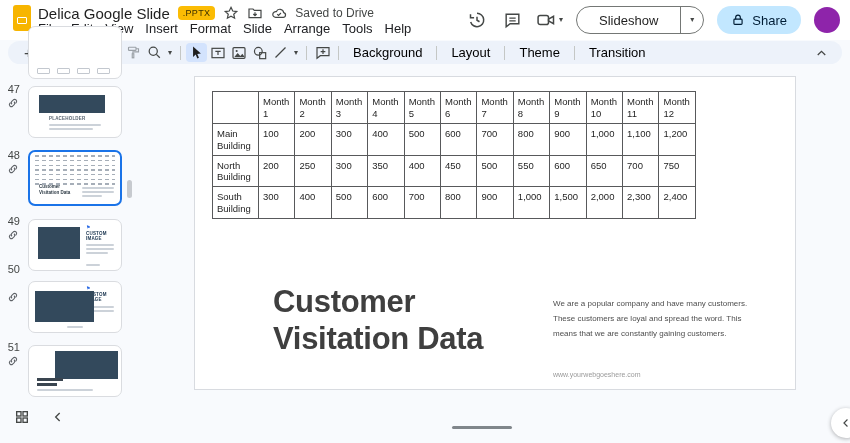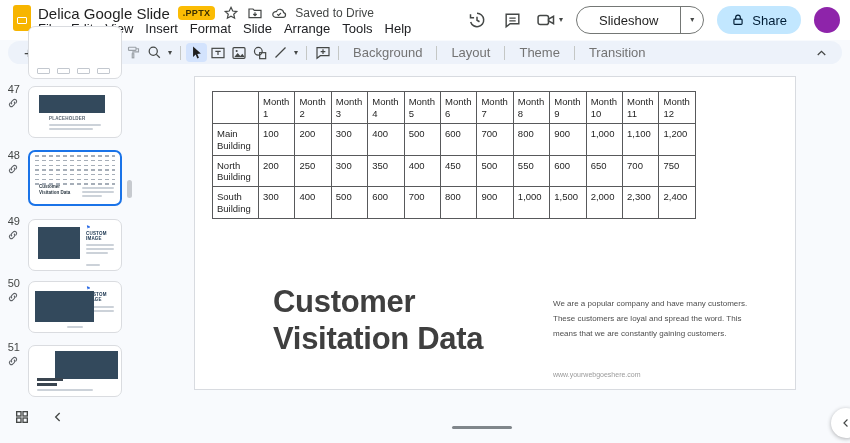--- a/index.html
+++ b/index.html
@@ -14,21 +14,21 @@
     position:relative; overflow:hidden; color:#1f1f1f;
   }
   svg{display:block;}
   
   .topbar{position:absolute;top:0;left:0;right:0;height:40px;background:#fff;}
   .logo{position:absolute;left:13px;top:5px;width:18px;height:26px;background:#f7b500;
         border-radius:3px;display:flex;align-items:center;justify-content:center;}
   .logo .slide-rect{width:10px;height:7px;border:1.6px solid #fff;border-radius:1px;margin-top:4px;}
   .title-row{position:absolute;left:38px;top:4px;display:flex;align-items:center;gap:8px;height:18px;}
   .doc-title{font-size:15px;color:#1f1f1f;}
-  .badge{background:var(--badge-bg);color:#3c3000;font-size:9px;font-weight:bold;
+  .badge{background:var(--badge-bg);color:#3c3000;font-size:9px;font-weight:normal;
          padding:2px 5px;border-radius:4px;letter-spacing:.3px;}
   .tb-ic{width:16px;height:16px;color:var(--icon);}
   .saved{font-size:12px;color:var(--icon);}
   .menubar{position:absolute;left:32px;top:20px;display:flex;height:17px;align-items:center;}
   .menubar span{font-size:13px;color:#202124;padding:0 6px;border-radius:4px;cursor:default;}
   .top-right{position:absolute;right:10px;top:4px;height:32px;display:flex;align-items:center;gap:13px;}
   .hdr-btn{width:22px;height:22px;display:flex;align-items:center;justify-content:center;color:var(--icon);}
   .cam-group{display:flex;align-items:center;gap:3px;color:var(--icon);}
   .caret{font-size:8px;color:var(--icon);line-height:1;}
   .slideshow-btn{display:flex;align-items:stretch;height:28px;border:1px solid #747775;
@@ -40,21 +40,21 @@
   .share-btn span{font-size:13px;font-weight:500;}
   .avatar{width:26px;height:26px;border-radius:50%;background:var(--avatar);}
   
   .toolbar{position:absolute;left:8px;right:8px;top:41px;height:23px;background:var(--toolbar-bg);
            border-radius:12px;display:flex;align-items:center;padding:0 10px;}
   .tool{width:21px;height:19px;display:flex;align-items:center;justify-content:center;
         border-radius:4px;color:var(--icon);flex:none;}
   .tool.selected{background:var(--selected-tool);}
   .tool-caret{width:10px;height:19px;display:flex;align-items:center;justify-content:center;flex:none;}
   .tsep{width:1px;height:14px;background:#c4c7c5;margin:0 5px;flex:none;}
-  .tool-text{font-size:13px;color:#737373;padding:0 9px;flex:none;}
+  .tool-text{font-size:13px;color:#000000;padding:0 9px;flex:none;}
   .plus-glyph{font-size:15px;color:var(--icon);line-height:1;}
   .arrow-glyph{font-size:14px;color:var(--icon);line-height:1;}
   .collapse{position:absolute;right:10px;top:3px;}
   
   .filmstrip{position:absolute;left:0;top:63px;width:140px;height:337px;}
   .slide-num{position:absolute;left:2px;width:18px;text-align:right;font-size:11px;color:#444746;}
   .link-ic{position:absolute;left:7px;}
   .thumb{position:absolute;left:28px;width:94px;height:52px;background:#fff;
          border:1px solid #dadce0;border-radius:7px;overflow:hidden;}
   .thumb.selected{border:2px solid var(--accent);height:56px;}
@@ -322,21 +322,21 @@
   <div class="thumb" style="top:156px;">
     <div class="navy" style="left:9px;top:7px;width:42px;height:32px;"></div>
     <span class="flag" style="position:absolute;left:57px;top:5px;">⚑</span>
     <div class="mini-label mini-dark" style="left:57px;top:11px;width:28px;">CUSTOM IMAGE</div>
     <div class="gline" style="left:57px;top:24px;width:28px;"></div>
     <div class="gline" style="left:57px;top:28px;width:28px;"></div>
     <div class="gline" style="left:57px;top:32px;width:22px;"></div>
     <div class="gline" style="left:57px;top:44px;width:14px;"></div>
   </div>
 
-  <div class="slide-num" style="top:214px;">50</div>
+  <div class="slide-num" style="top:200px;">50</div>
   <span class="link-ic" style="top:228px;">
     <svg viewBox="0 0 24 24" width="12" height="12" fill="none" stroke="#5f6368" stroke-width="2.2">
         <path d="M10 14.5a4 4 0 0 1-.4-5.7l3.2-3.2a4 4 0 0 1 5.6 5.6l-1.7 1.7"></path>
         <path d="M14 9.5a4 4 0 0 1 .4 5.7l-3.2 3.2a4 4 0 0 1-5.6-5.6l1.7-1.7"></path>
       </svg>
   </span>
   <div class="thumb" style="top:218px;">
     <span class="flag" style="position:absolute;left:57px;top:4px;">⚑</span>
     <div class="mini-label mini-dark" style="left:57px;top:10px;width:28px;">CUSTOM IMAGE</div>
     <div class="gline" style="left:60px;top:24px;width:25px;"></div>

